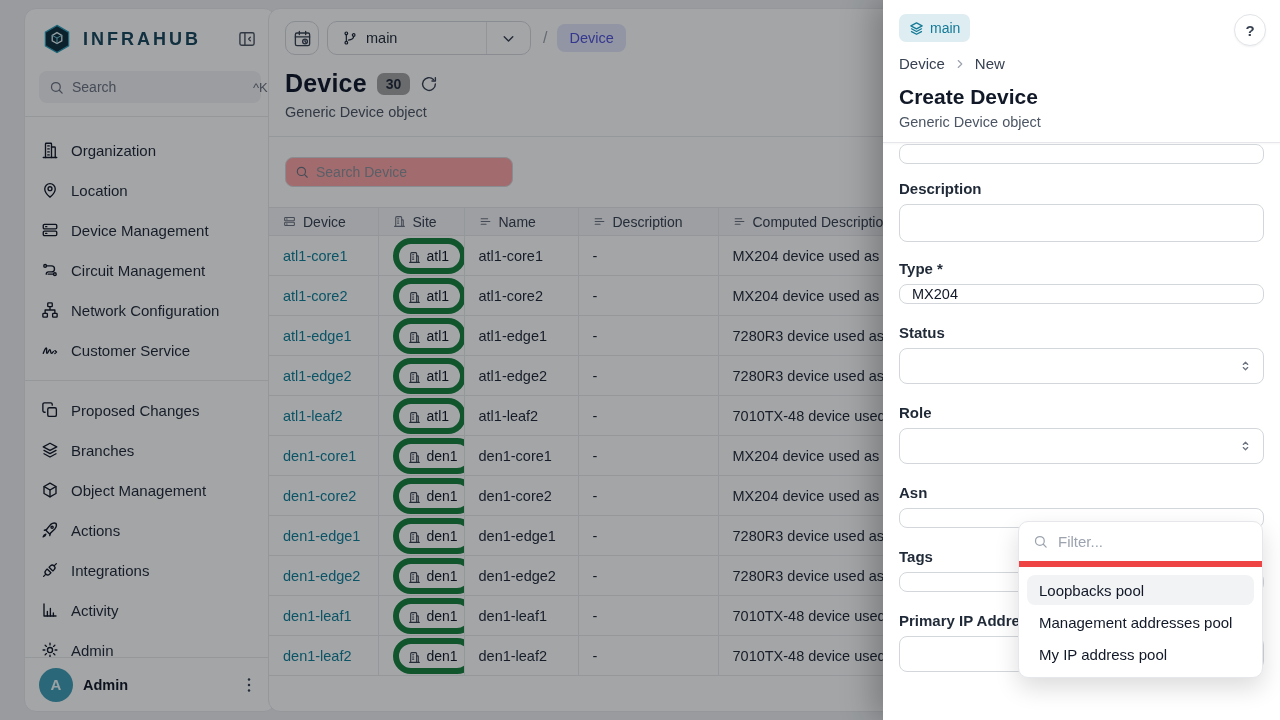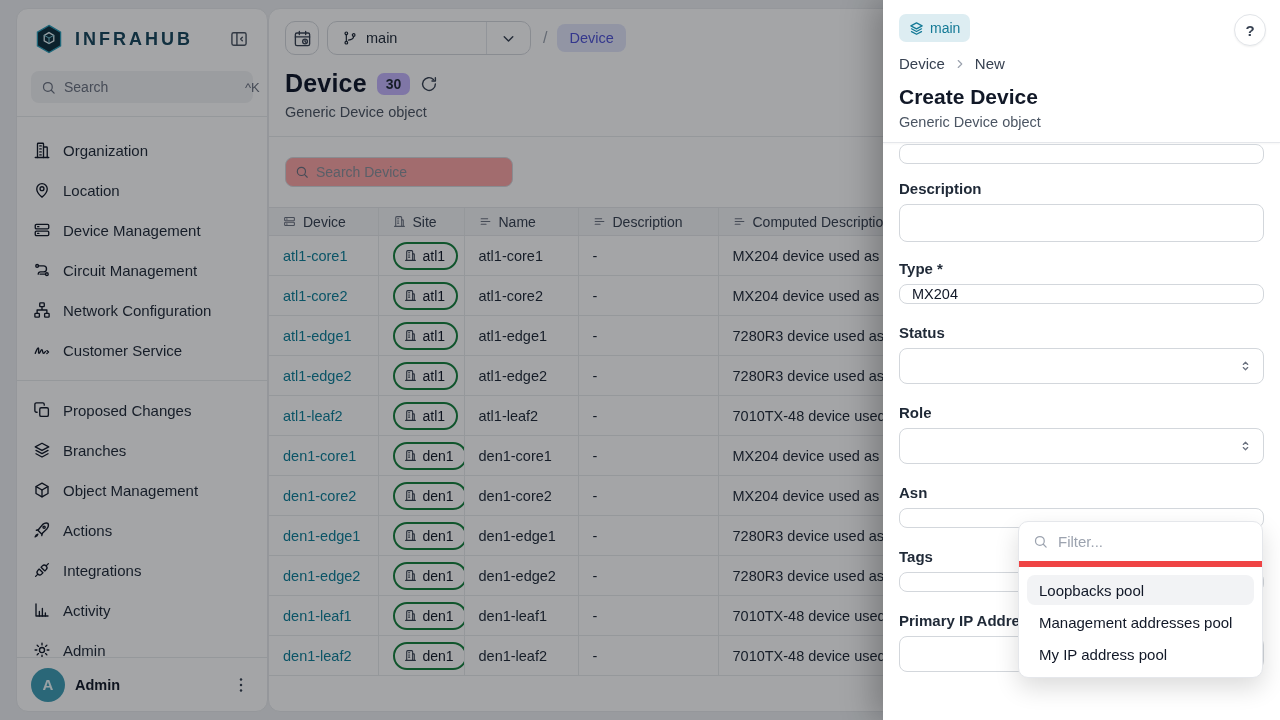--- a/index.html
+++ b/index.html
@@ -1,20 +1,20 @@
 <!DOCTYPE html>
 <html><head>
 <meta charset="utf-8">
 <style>
   * { margin:0; padding:0; box-sizing:border-box; }
   html,body { width:1280px; height:720px; overflow:hidden; background:#eef0f2; font-family:"Liberation Sans",sans-serif; }
   svg { display:block; }
 
   
-  .sidebar { position:absolute; left:16px; top:8px; width:252px; height:704px; background:#fff; border:1px solid #e7e9ec; border-radius:12px; display:flex; flex-direction:column; overflow:hidden; }
+  .sidebar { position:absolute; left:24px; top:8px; width:252px; height:704px; background:#fff; border:1px solid #e7e9ec; border-radius:12px; display:flex; flex-direction:column; overflow:hidden; }
   .main { position:absolute; left:268px; top:8px; right:8px; height:704px; background:#fff; border:1px solid #e7e9ec; border-radius:12px; overflow:hidden; }
 
   
   .logo-row { display:flex; align-items:center; padding:12px 14px 0 16px; height:48px; }
   .logo-mark { width:32px; height:32px; margin-right:10px; }
   .logo-text { font-size:18px; font-weight:800; letter-spacing:3px; color:#17465c; flex:1; }
   .collapse-btn { width:28px; height:28px; border:none; background:transparent; color:#4b5563; cursor:pointer; display:flex; align-items:center; justify-content:center; }
   .search-box { margin:14px 14px 0 14px; height:32px; background:#f1f2f4; border-radius:8px; display:flex; align-items:center; padding:0 10px; color:#6b7280;justify-content:space-between; }
   .search-box input { border:none; background:transparent; outline:none; flex:1; font-size:14px; color:#374151; margin-left:8px; font-family:inherit; }
   .search-box input::placeholder { color:#6b7280; }
@@ -36,38 +36,38 @@
   .branch-main { display:flex; align-items:center; gap:8px; padding:0 14px; width:158px; color:#1f2937; font-size:14.5px; }
   .branch-sep { width:1px; background:#e3e6ea; }
   .branch-caret { width:43px; display:flex; align-items:center; justify-content:center; color:#374151; }
   .crumb-slash { color:#9ca3af; font-size:16px; margin:0 10px 0 12px; }
   .object-chip { background:#e2e6fb; color:#4f52d6; font-size:14.5px; padding:6px 12px; border-radius:8px; cursor:pointer; }
 
   
   .page-head { padding:14px 16px 16px 16px; }
   .title-row { display:flex; align-items:center; gap:10px; }
   .page-title { font-size:25px; font-weight:700; color:#0f172a; letter-spacing:.2px; }
-  .count-badge { background:#c4b5fd; color:#1f2937; font-size:14px; font-weight:600; border-radius:7px; padding:3px 9px; }
+  .count-badge { background:#a3a3a3; color:#1f2937; font-size:14px; font-weight:600; border-radius:7px; padding:3px 9px; }
   .refresh-btn { border:none; background:transparent; color:#374151; cursor:pointer; width:22px; height:22px; }
   .page-sub { margin-top:6px; font-size:14.5px; color:#4b5563; }
   .head-divider { height:1px; background:#e8eaed; }
 
   
   .content { padding-top:20px; }
   .obj-search { margin:0 16px; width:228px; height:30px; border:1px solid #d5d8dd; border-radius:8px; display:flex; align-items:center; padding:0 9px; color:#6b7280; background:#fca5a5; }
   .obj-search input { border:none; outline:none; background:transparent; flex:1; margin-left:7px; font-size:14px; color:#374151; font-family:inherit; }
   .obj-search input::placeholder { color:#8b919b; }
   table.grid { margin-top:20px; width:100%; border-collapse:collapse; table-layout:fixed; }
   .grid th { background:#f4f5f7; border-top:1px solid #e6e8eb; border-bottom:1px solid #e6e8eb; height:28px; font-size:14px; font-weight:400; color:#374151; text-align:left; padding:0 0 0 14px; }
   .grid th .th-inner { display:flex; align-items:center; gap:7px; white-space:nowrap; overflow:hidden; }
   .grid th .th-icon { color:#6b7280; flex:none; }
   .grid td { border-bottom:1px solid #e8eaed; height:40px; padding:0 0 0 14px; font-size:14.5px; color:#1f2937; white-space:nowrap; overflow:hidden; }
   .grid th + th, .grid td + td { border-left:1px solid #e8eaed; }
   .cell-link { color:#0d7f99; cursor:pointer; }
-  .site-pill { display:inline-flex; align-items:center; gap:6px; border:2px solid #15803d; border-radius:999px; padding:4px 11px 4px 9px; font-size:14px; color:#111827; background:#fff; }
+  .site-pill { display:inline-flex; align-items:flex-end; gap:6px; border:6px solid #15803d; border-radius:999px; padding:4px 11px 4px 9px; font-size:14px; color:#111827; background:#fff; }
   .site-pill .pill-icon { color:#374151; }
 
   
   .scrim { position:fixed; inset:0; background:rgba(8,11,15,0.37); z-index:40; }
 
   
   .drawer { position:fixed; top:0; right:0; width:397px; height:720px; background:#fff; z-index:50; box-shadow:-10px 0 30px rgba(0,0,0,.25); }
   .drawer-head { padding:14px 16px 0 16px; height:143px; border-bottom:1px solid #e5e7eb; box-shadow:0 1px 2px rgba(0,0,0,.04); position:relative; }
   .branch-badge { display:inline-flex; align-items:center; gap:6px; background:#ddedf2; color:#147a96; border-radius:7px; padding:6px 10px; font-size:14px; cursor:pointer; }
   .help-btn { position:absolute; right:14px; top:14px; width:32px; height:32px; border-radius:50%; border:1px solid #e2e5e9; background:#fff; box-shadow:0 1px 2px rgba(0,0,0,.06); color:#374151; font-size:15px; font-weight:700; cursor:pointer; }

